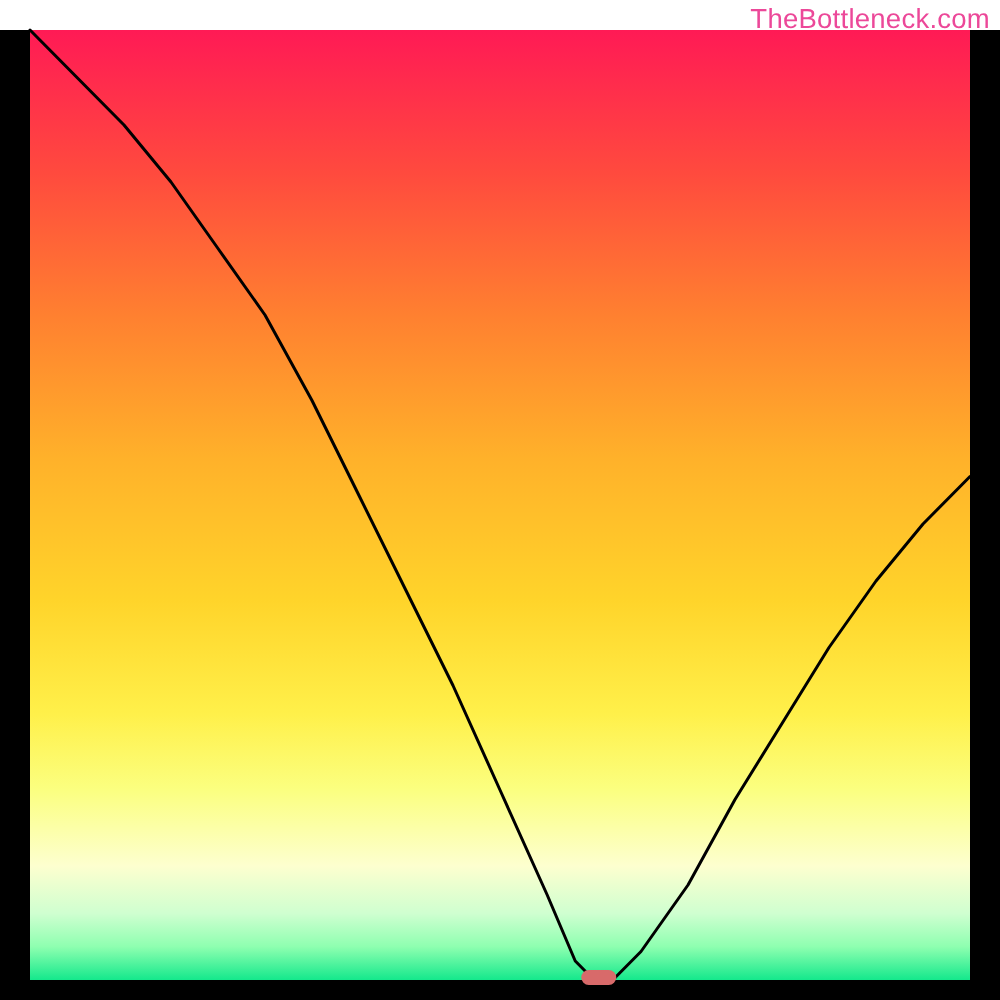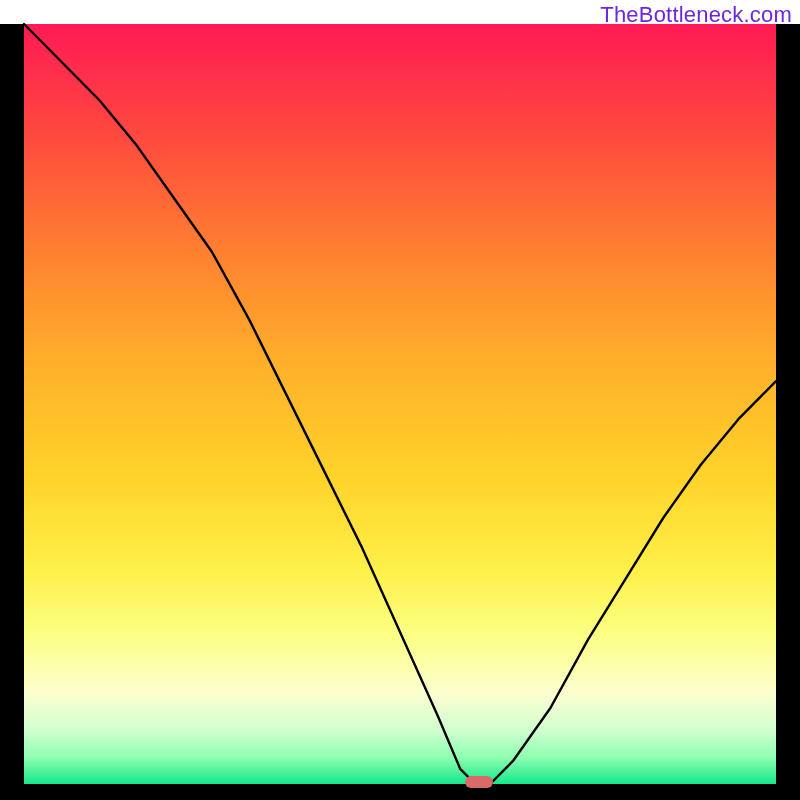--- a/index.html
+++ b/index.html
@@ -11,21 +11,21 @@
   .wrap {
     width: 800px;
     height: 800px;
     position: relative;
     box-sizing: border-box;
   }
   .watermark {
     position: absolute;
     top: 2px;
     right: 8px;
-    color: #6d28d9;
+    color: #ec4899;
     font-size: 22px;
     font-weight: 500;
     letter-spacing: 0.2px;
   }
   svg {
     display: block;
   }
   .plot-bg stop.s0  { stop-color: #ff1a55; }
   .plot-bg stop.s1  { stop-color: #ff4a3e; }
   .plot-bg stop.s2  { stop-color: #ff8030; }

